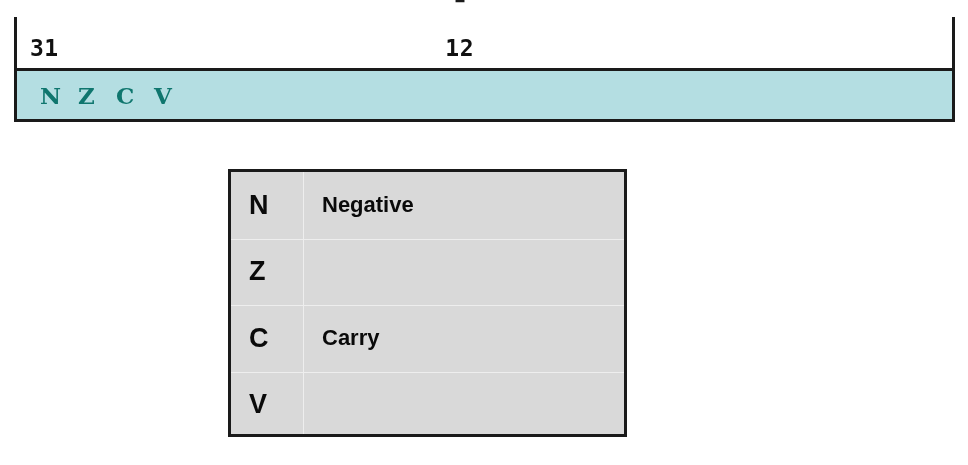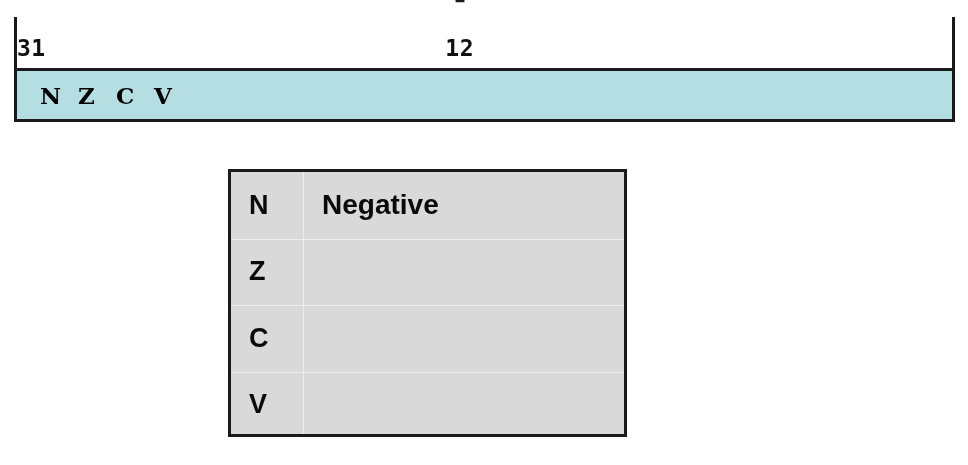--- a/index.html
+++ b/index.html
@@ -68,40 +68,40 @@
   .bit-num {
     position: absolute;
     bottom: 7px;
     font-family: "DejaVu Sans Mono", monospace;
     font-size: 23px;
     font-weight: 700;
     color: #111111;
     letter-spacing: 0.5px;
     white-space: nowrap;
   }
-  .bit-num.hi { left: 0; }
+  .bit-num.hi { left: 13px; }
   .bit-num.lo { right: 12px; }
 
   #bitfield-body {
     position: relative;
     height: 54px;
     box-sizing: border-box;
     border: 3px solid #1a1a1a;
     background: #b4dee2;
   }
 
   #flag-letters {
     position: absolute;
     left: 23px;
     top: 50%;
     transform: translateY(-50%);
     font-family: "DejaVu Serif", serif;
     font-size: 23px;
     font-weight: 700;
-    color: #000000;
+    color: #0f766e;
     white-space: nowrap;
   }
   #flag-letters span { display: inline-block; width: 38px; }
 
   
   #legend {
     position: absolute;
     left: 228px;
     top: 169px;
     width: 399px;
@@ -141,21 +141,21 @@
   .legend-abbr {
     width: 72px;
     box-sizing: border-box;
     padding-left: 18px;
     font-size: 27px;
     font-weight: 700;
     color: #0a0a0a;
   }
   .legend-name {
     padding-left: 19px;
-    font-size: 28px;
+    font-size: 22px;
     font-weight: 700;
     color: #0a0a0a;
   }
 </style>
 </head>
 <body>
 
 <div id="top-artifact">▬</div>
 
 <div id="bitfield">
@@ -186,20 +186,21 @@
       <div class="legend-abbr">N</div>
       <div class="legend-name">Negative</div>
     </div>
 
     <div class="legend-row">
       <div class="legend-abbr">Z</div>
     </div>
 
     <div class="legend-row">
       <div class="legend-abbr">C</div>
+      <div class="legend-name">Carry</div>
     </div>
 
     <div class="legend-row">
       <div class="legend-abbr">V</div>
     </div>
 
   </div>
 </div>
 
 </body></html>

